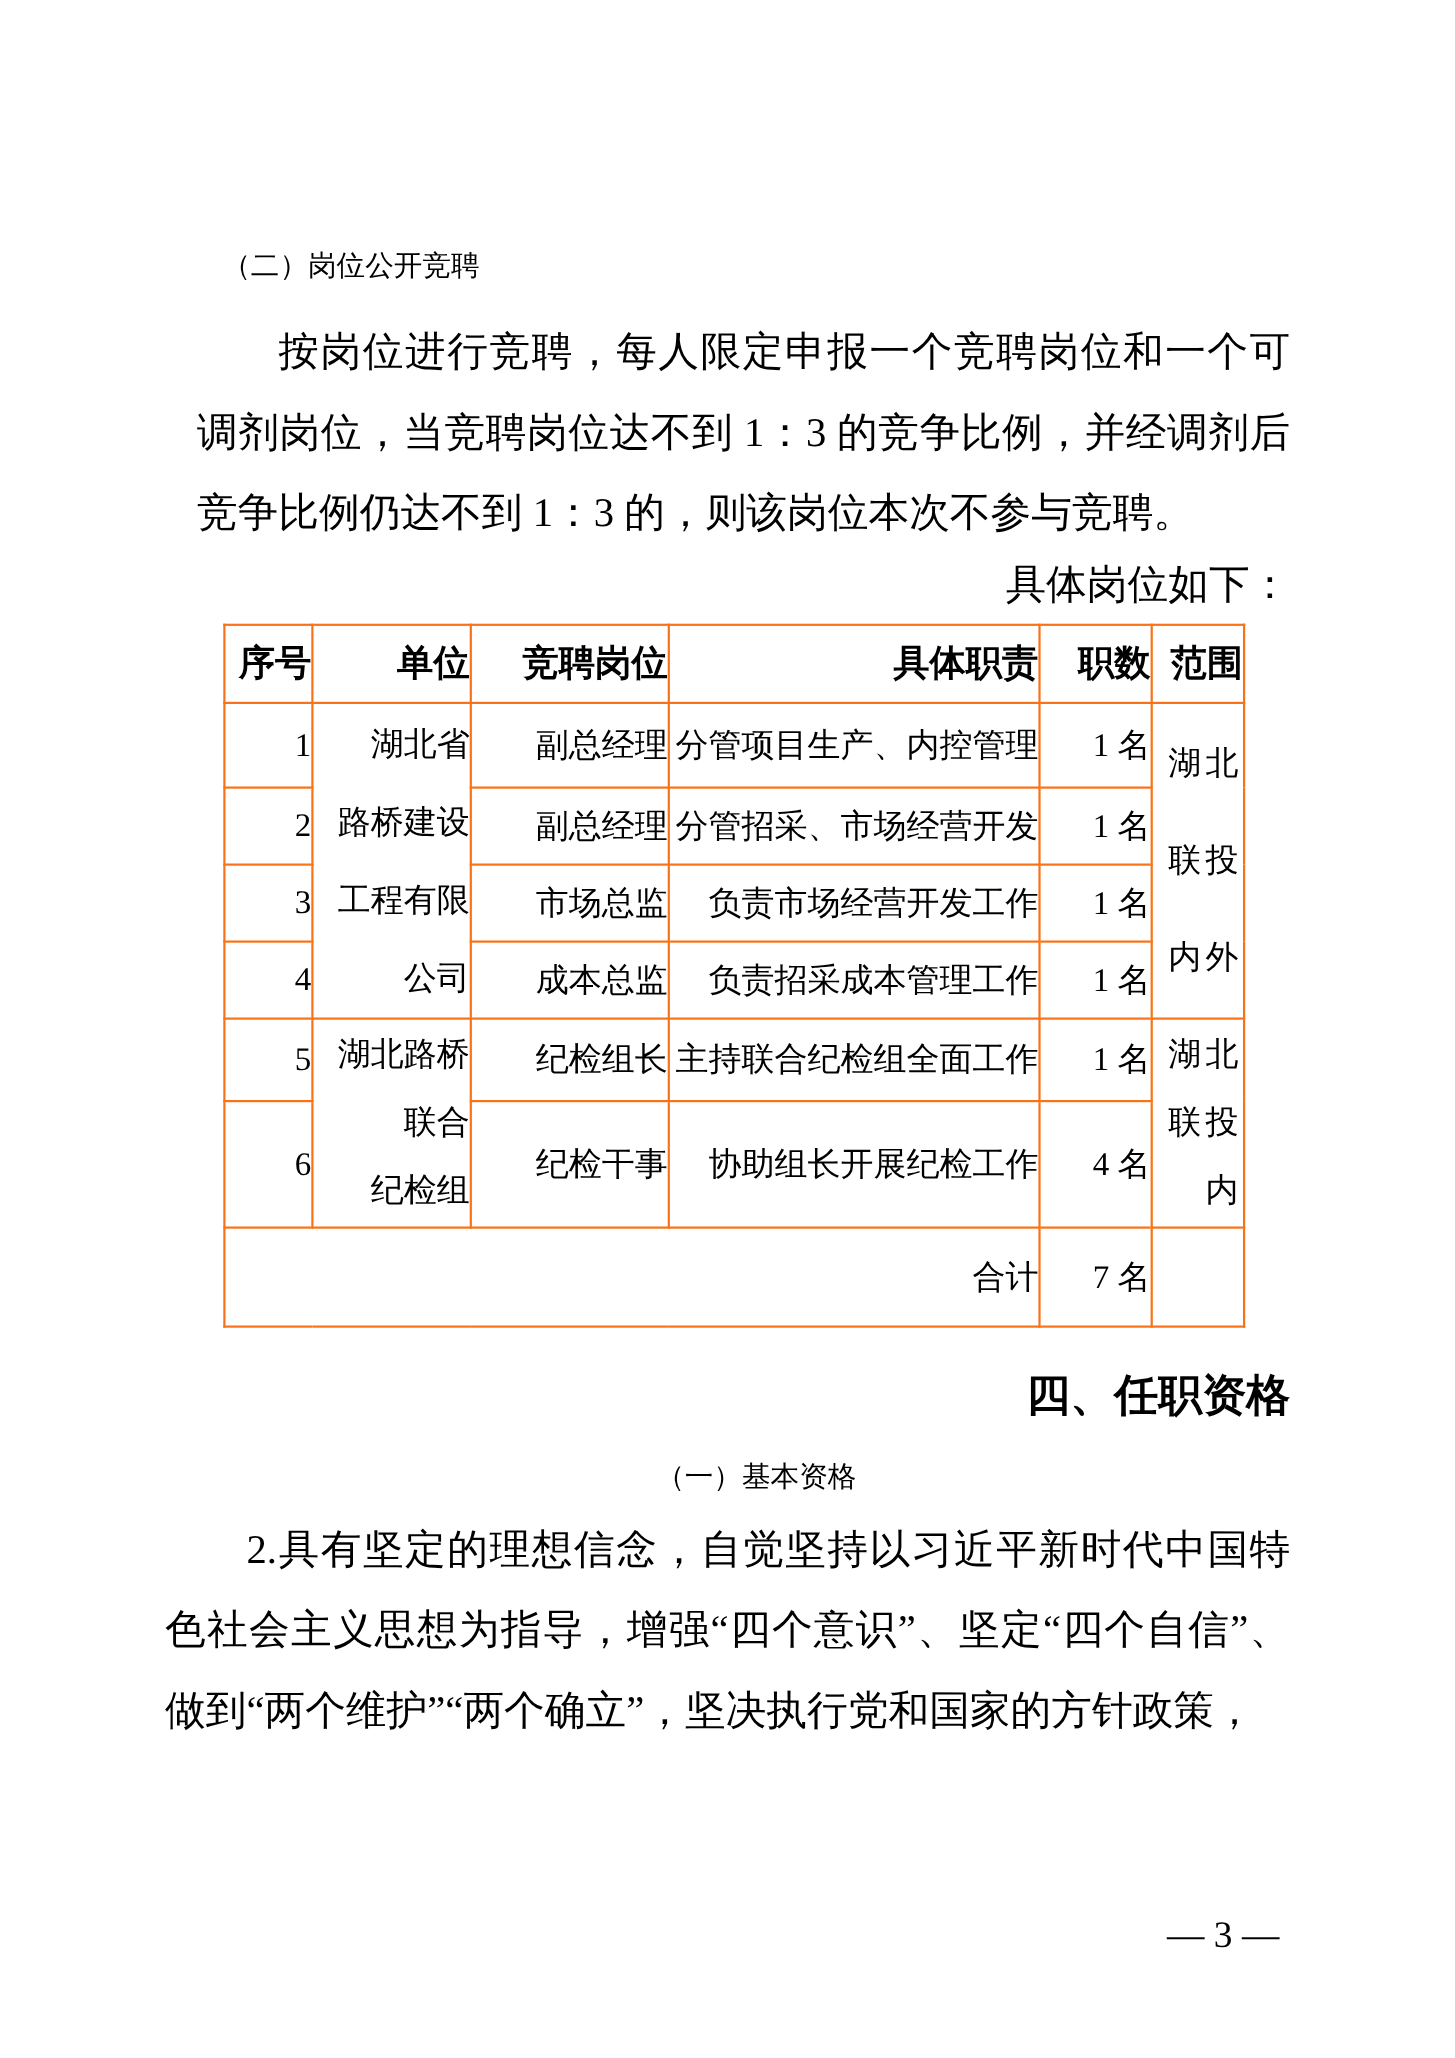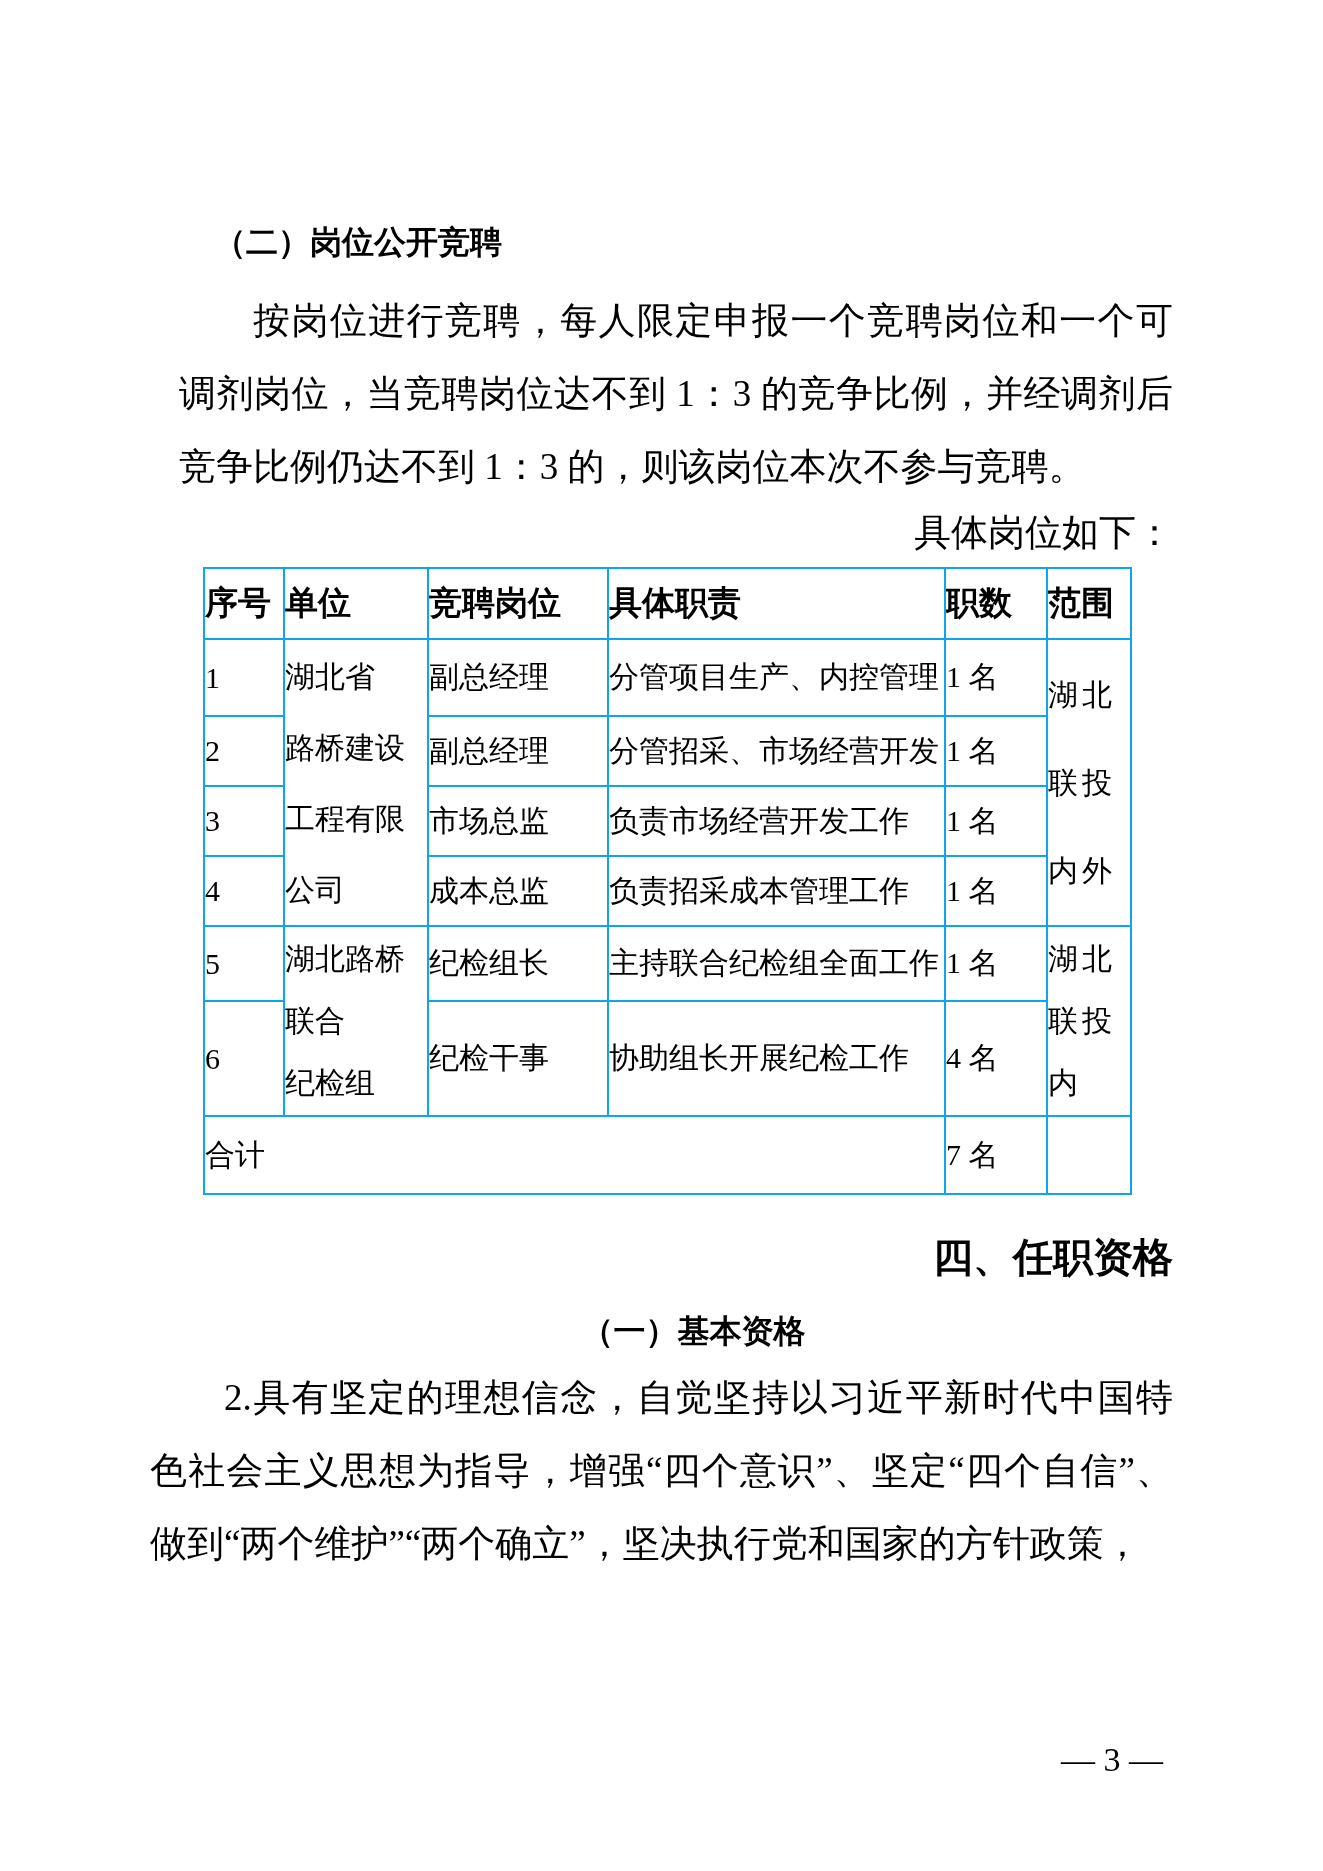--- a/index.html
+++ b/index.html
@@ -17,22 +17,22 @@
     overflow: hidden;
   }
   .content {
     position: absolute;
     left: 150px;
     width: 1023px;
     top: 0;
   }
   .h-kai {
     margin: 0;
-    font-size: 32px;
-    font-weight: bold;
+    font-size: 26px;
+    font-weight: normal;
     line-height: 60px;
     text-indent: 2em;
   }
   #heading-section2 { margin-top: 212px; }
   .body-para {
     margin: 0;
     font-size: 37px;
     line-height: 73px;
     text-align: justify;
     text-indent: 2em;
@@ -43,42 +43,42 @@
     text-align: right;
   }
   table.positions {
     border-collapse: collapse;
     table-layout: fixed;
     width: 927px;
     margin-left: 53px;
     margin-top: 4px;
   }
   table.positions th, table.positions td {
-    border: 2px solid #0ea5e9;
-    text-align: left;
+    border: 2px solid #f97316;
+    text-align: right;
     vertical-align: middle;
     padding: 0;
     overflow: hidden;
   }
   table.positions th {
     font-family: "Liberation Sans", sans-serif;
     font-weight: bold;
     font-size: 33px;
   }
   table.positions td {
     font-size: 30px;
   }
   .rh  { height: 71px; }
   .r1  { height: 77px; }
   .r2  { height: 70px; }
   .r3  { height: 70px; }
   .r4  { height: 70px; }
   .r5  { height: 75px; }
   .r6  { height: 115px; }
-  .rt  { height: 78px; }
+  .rt  { height: 90px; }
   .multiline { white-space: pre-line; }
   .unit-a  { line-height: 71px; }
   .unit-b  { line-height: 62px; }
   .scope-a { line-height: 88px; letter-spacing: 4px; }
   .scope-b { line-height: 62px; letter-spacing: 4px; }
   .h-hei {
     margin: 0;
     font-family: "Liberation Sans", sans-serif;
     font-weight: bold;
     font-size: 40px;

